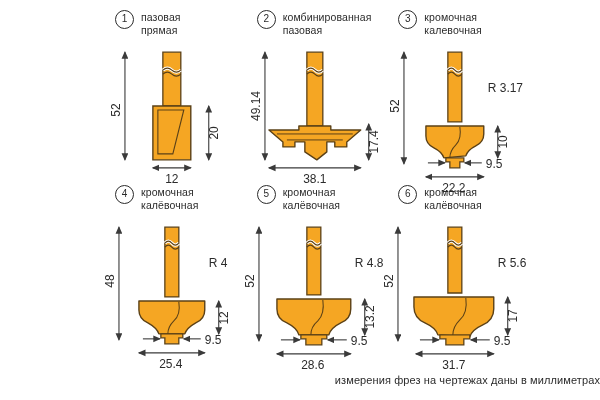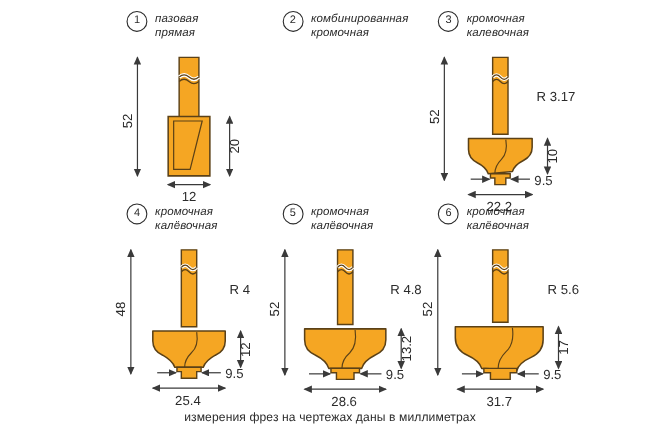--- a/index.html
+++ b/index.html
@@ -33,30 +33,29 @@
   .num{
     width:17px;height:17px;flex:0 0 17px;
     border:1px solid #2b2b2b;border-radius:50%;
     font-size:10px;line-height:16px;text-align:center;
     color:#2b2b2b;
   }
   .lbl{
     font-size:10.5px;line-height:12.5px;
     letter-spacing:.1px;white-space:pre-line;
     padding-top:1px;
-    font-style:italic;
   }
 
   
   .draw{position:absolute;left:0;top:36px;width:100%;height:128px;}
   .draw svg{display:block;width:100%;height:100%;overflow:visible;}
 
   .caption{
     position:absolute;left:0;right:0;bottom:14px;
-    text-align:center;font-size:11px;color:#2b2b2b;
+    text-align:right;font-size:11px;color:#2b2b2b;
     letter-spacing:.1px;
   }
 </style>
 </head>
 <body>
 
 <div class="sheet">
 
   <div class="grid">
 
@@ -94,21 +93,43 @@
           <line x1="48" y1="124" x2="86" y2="124" stroke="#3a3a3a" stroke-width="1.1" marker-start="url(#arS)" marker-end="url(#ar)"></line>
           <text x="67" y="139" font-size="12" fill="#2b2b2b" text-anchor="middle">12</text>
         </svg>
       </div>
     </div>
 
     <div class="cell">
       <div class="hdr">
         <div class="num">2</div>
         <div class="lbl">комбинированная
-кромочная</div>
+пазовая</div>
+      </div>
+      <div class="draw">
+        <svg viewBox="0 0 142 128" preserveAspectRatio="xMidYMid meet">
+          <path d="M60,8 L76,8 L76,82 L60,82 Z" fill="#F5A623" stroke="#5B4117" stroke-width="1.3"></path>
+          <path d="M60,26 q4,-4 8,0 q4,4 8,0" fill="none" stroke="#ffffff" stroke-width="3.2"></path>
+          <path d="M60,26 q4,-4 8,0 q4,4 8,0" fill="none" stroke="#5B4117" stroke-width="1.2"></path>
+          <path d="M60,30 q4,-4 8,0 q4,4 8,0" fill="none" stroke="#5B4117" stroke-width="1.2"></path>
+
+          <path d="M22,86 L52,86 L52,82 L84,82 L84,86 L114,86
+                   L100,98 L100,103 L88,103 L88,98 L80,98 L80,108
+                   L70,116 L58,108 L58,98 L48,98 L48,103 L36,103 L36,98 Z" fill="#F5A623" stroke="#5B4117" stroke-width="1.4" stroke-linejoin="round"></path>
+          <path d="M30,90 L106,90 M40,96 L96,96" fill="none" stroke="#5B4117" stroke-width="1"></path>
+
+          <line x1="18" y1="8" x2="18" y2="116" stroke="#3a3a3a" stroke-width="1.1" marker-start="url(#arS)" marker-end="url(#ar)"></line>
+          <text x="13" y="62" font-size="12" fill="#2b2b2b" text-anchor="middle" transform="rotate(-90 13 62)">49.14</text>
+
+          <line x1="122" y1="80" x2="122" y2="116" stroke="#3a3a3a" stroke-width="1.1" marker-start="url(#arS)" marker-end="url(#ar)"></line>
+          <text x="131" y="98" font-size="12" fill="#2b2b2b" text-anchor="middle" transform="rotate(-90 131 98)">17.4</text>
+
+          <line x1="22" y1="124" x2="114" y2="124" stroke="#3a3a3a" stroke-width="1.1" marker-start="url(#arS)" marker-end="url(#ar)"></line>
+          <text x="68" y="139" font-size="12" fill="#2b2b2b" text-anchor="middle">38.1</text>
+        </svg>
       </div>
     </div>
 
     <div class="cell">
       <div class="hdr">
         <div class="num">3</div>
         <div class="lbl">кромочная
 калевочная</div>
       </div>
       <div class="draw">

